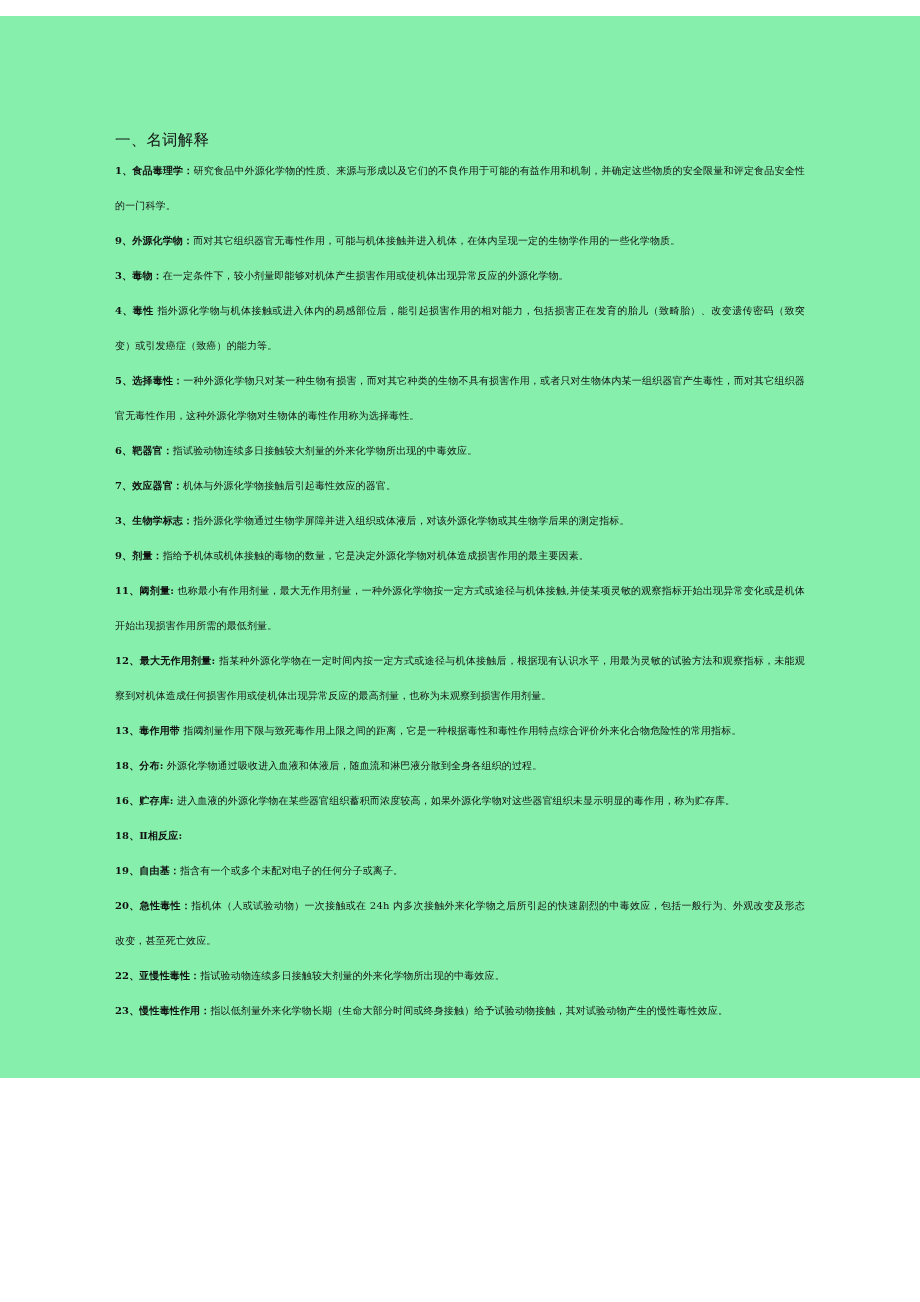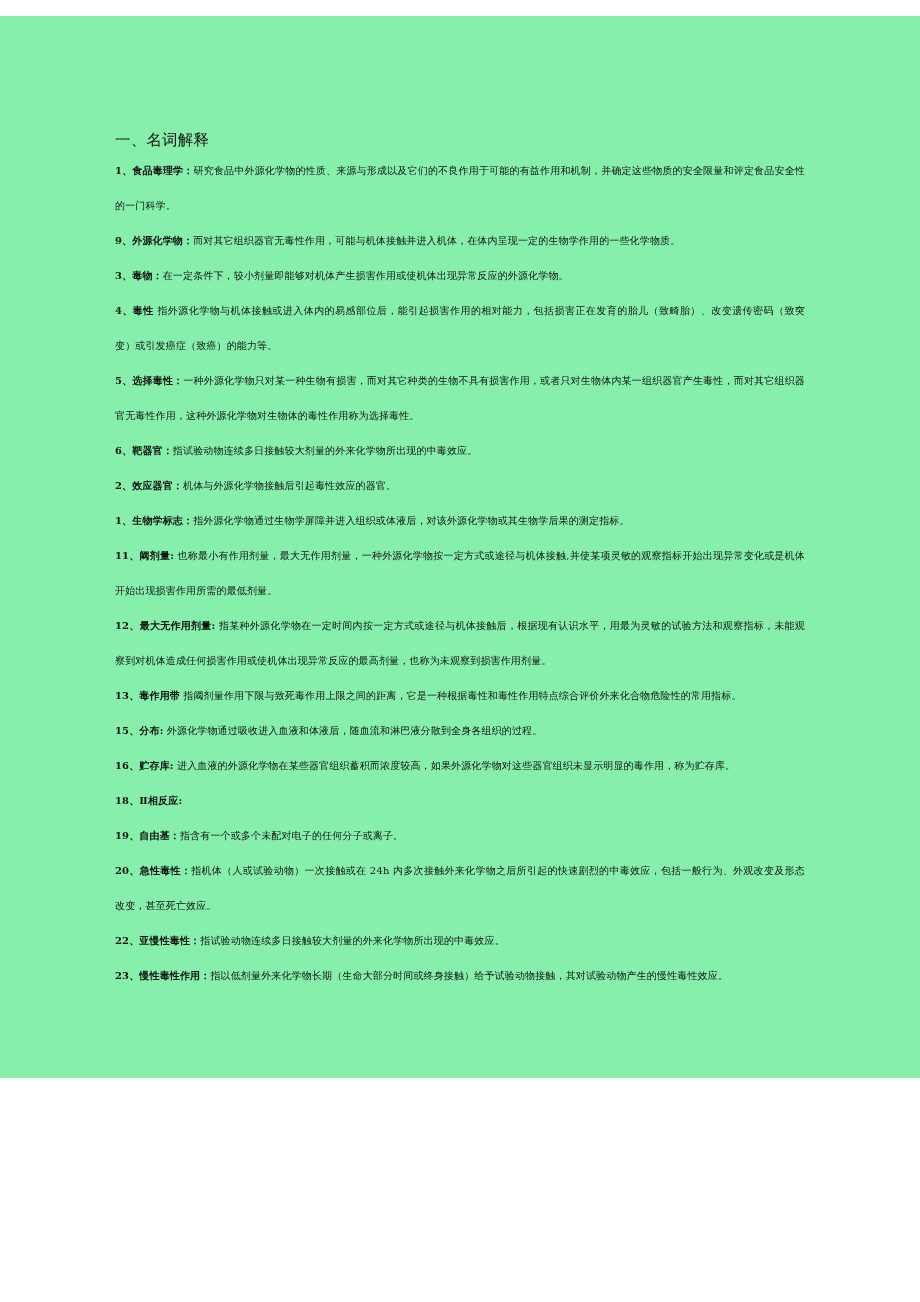--- a/index.html
+++ b/index.html
@@ -57,26 +57,27 @@
 <div class="page">
   <div class="doc-body">
     <p class="section-heading">一、名词解释</p>
     <div id="entries">
         <p class="entry"><span class="term">1、食品毒理学：</span><span class="def">研究食品中外源化学物的性质、来源与形成以及它们的不良作用于可能的有益作用和机制，并确定这些物质的安全限量和评定食品安全性的一门科学。</span></p>
         <p class="entry"><span class="term">9、外源化学物：</span><span class="def">而对其它组织器官无毒性作用，可能与机体接触并进入机体，在体内呈现一定的生物学作用的一些化学物质。</span></p>
         <p class="entry"><span class="term">3、毒物：</span><span class="def">在一定条件下，较小剂量即能够对机体产生损害作用或使机体出现异常反应的外源化学物。</span></p>
         <p class="entry"><span class="term">4、毒性</span><span class="def"> 指外源化学物与机体接触或进入体内的易感部位后，能引起损害作用的相对能力，包括损害正在发育的胎儿（致畸胎）、改变遗传密码（致突变）或引发癌症（致癌）的能力等。</span></p>
         <p class="entry"><span class="term">5、选择毒性：</span><span class="def">一种外源化学物只对某一种生物有损害，而对其它种类的生物不具有损害作用，或者只对生物体内某一组织器官产生毒性，而对其它组织器官无毒性作用，这种外源化学物对生物体的毒性作用称为选择毒性。</span></p>
         <p class="entry"><span class="term">6、靶器官：</span><span class="def">指试验动物连续多日接触较大剂量的外来化学物所出现的中毒效应。</span></p>
-        <p class="entry"><span class="term">2、效应器官：</span><span class="def">机体与外源化学物接触后引起毒性效应的器官。</span></p>
-        <p class="entry"><span class="term">1、生物学标志：</span><span class="def">指外源化学物通过生物学屏障并进入组织或体液后，对该外源化学物或其生物学后果的测定指标。</span></p>
+        <p class="entry"><span class="term">7、效应器官：</span><span class="def">机体与外源化学物接触后引起毒性效应的器官。</span></p>
+        <p class="entry"><span class="term">3、生物学标志：</span><span class="def">指外源化学物通过生物学屏障并进入组织或体液后，对该外源化学物或其生物学后果的测定指标。</span></p>
+        <p class="entry"><span class="term">9、剂量：</span><span class="def">指给予机体或机体接触的毒物的数量，它是决定外源化学物对机体造成损害作用的最主要因素。</span></p>
         <p class="entry"><span class="term">11、阈剂量:</span><span class="def"> 也称最小有作用剂量，最大无作用剂量，一种外源化学物按一定方式或途径与机体接触,并使某项灵敏的观察指标开始出现异常变化或是机体开始出现损害作用所需的最低剂量。</span></p>
         <p class="entry"><span class="term">12、最大无作用剂量:</span><span class="def"> 指某种外源化学物在一定时间内按一定方式或途径与机体接触后，根据现有认识水平，用最为灵敏的试验方法和观察指标，未能观察到对机体造成任何损害作用或使机体出现异常反应的最高剂量，也称为未观察到损害作用剂量。</span></p>
         <p class="entry"><span class="term">13、毒作用带</span><span class="def"> 指阈剂量作用下限与致死毒作用上限之间的距离，它是一种根据毒性和毒性作用特点综合评价外来化合物危险性的常用指标。</span></p>
-        <p class="entry"><span class="term">15、分布:</span><span class="def"> 外源化学物通过吸收进入血液和体液后，随血流和淋巴液分散到全身各组织的过程。</span></p>
+        <p class="entry"><span class="term">18、分布:</span><span class="def"> 外源化学物通过吸收进入血液和体液后，随血流和淋巴液分散到全身各组织的过程。</span></p>
         <p class="entry"><span class="term">16、贮存库:</span><span class="def"> 进入血液的外源化学物在某些器官组织蓄积而浓度较高，如果外源化学物对这些器官组织未显示明显的毒作用，称为贮存库。</span></p>
         <p class="entry"><span class="term">18、Ⅱ相反应:</span><span class="def"></span></p>
         <p class="entry"><span class="term">19、自由基：</span><span class="def">指含有一个或多个未配对电子的任何分子或离子。</span></p>
         <p class="entry"><span class="term">20、急性毒性：</span><span class="def">指机体（人或试验动物）一次接触或在 24h 内多次接触外来化学物之后所引起的快速剧烈的中毒效应，包括一般行为、外观改变及形态改变，甚至死亡效应。</span></p>
         <p class="entry"><span class="term">22、亚慢性毒性：</span><span class="def">指试验动物连续多日接触较大剂量的外来化学物所出现的中毒效应。</span></p>
         <p class="entry"><span class="term">23、慢性毒性作用：</span><span class="def">指以低剂量外来化学物长期（生命大部分时间或终身接触）给予试验动物接触，其对试验动物产生的慢性毒性效应。</span></p>
       </div>
   </div>
 </div>
 

